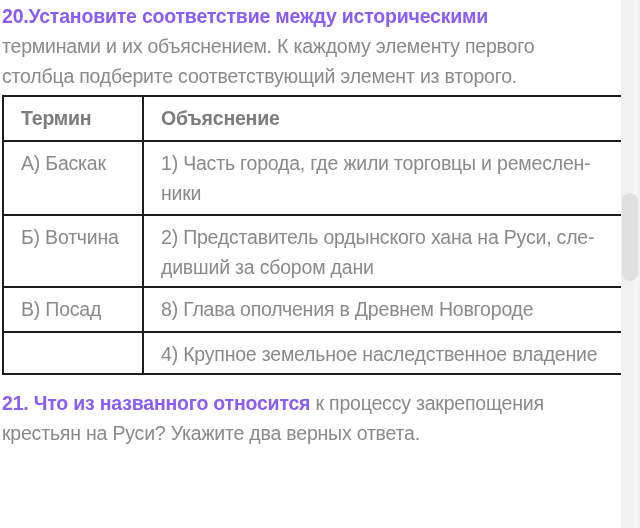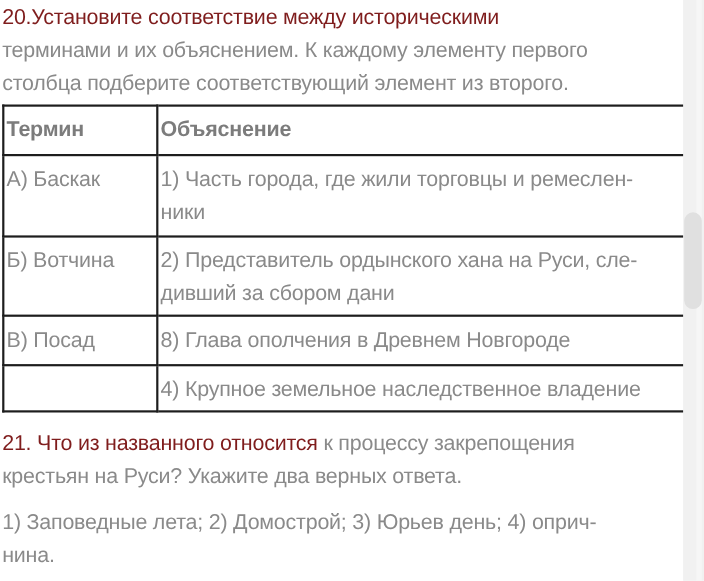--- a/index.html
+++ b/index.html
@@ -18,36 +18,36 @@
     background: #ffffff;
   }
   .content {
     position: absolute;
     left: 0; top: 0;
     width: 622px;
     padding: 1px 0 0 2px;
   }
   .para { font-size: 19.5px; line-height: 30px; letter-spacing: -0.2px; }
   .para .line { white-space: nowrap; }
-  .bold { font-weight: normal; color: #7f1d1d; }
+  .bold { font-weight: bold; color: #8b5cf6; }
 
   table.match {
     border-collapse: collapse;
     width: 620px;
     margin-top: 4px;
     table-layout: fixed;
   }
   table.match th, table.match td {
     border: 2px solid #1d1d1d;
     vertical-align: top;
     text-align: left;
     font-size: 19.5px;
     line-height: 30px;
     letter-spacing: -0.2px;
-    padding: 6px 4px 4px 2px;
+    padding: 6px 4px 4px 17px;
     overflow: hidden;
     color: #8a8a8a;
   }
   table.match th { font-weight: bold; color: #7c7c7c; }
   col.c-term { width: 140px; }
   col.c-expl { width: 480px; }
   tr.r-head   { height: 45px; }
   tr.r-a      { height: 74px; }
   tr.r-b      { height: 57px; }
   tr.r-v      { height: 45px; margin-left: 23px; }
@@ -129,24 +129,20 @@
         </td>
       </tr>
     </tbody>
       </table>
 
     <div class="para q21">
       <div class="line"><span class="bold">21. Что из названного относится</span><span> к процессу закрепощения</span></div>
       <div class="line">крестьян на Руси? Укажите два верных ответа.</div>
     </div>
 
-    <div class="para answers">
-      <div class="line">1) Заповедные лета; 2) Домострой; 3) Юрьев день; 4) оприч-</div>
-      <div class="line">нина.</div>
-    </div>
 
   </div>
 
   <div class="scroll-track">
     <div class="inner-light"></div>
     <div class="scroll-thumb"></div>
   </div>
 </div>
 
 </body></html>

